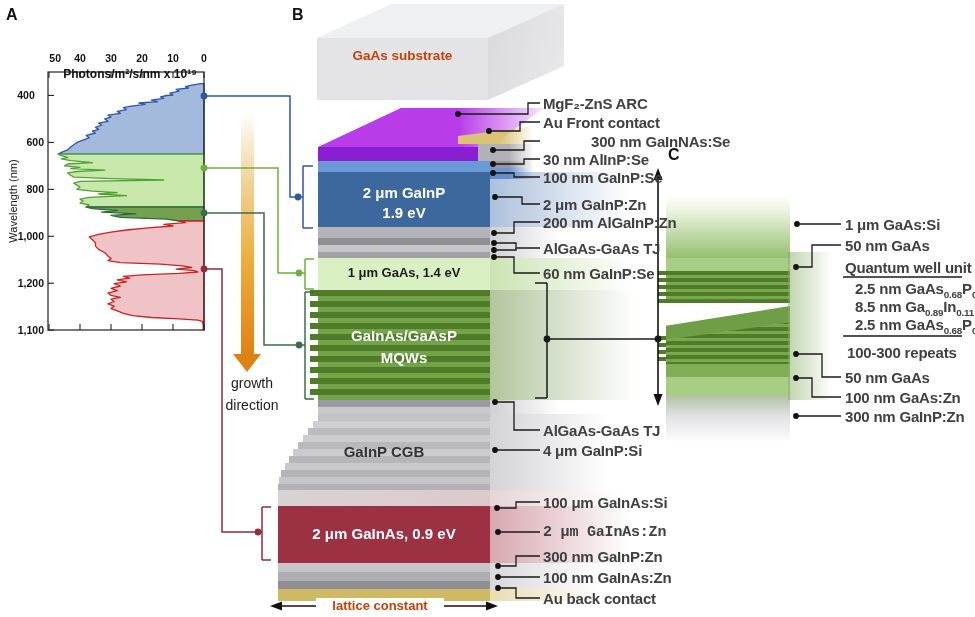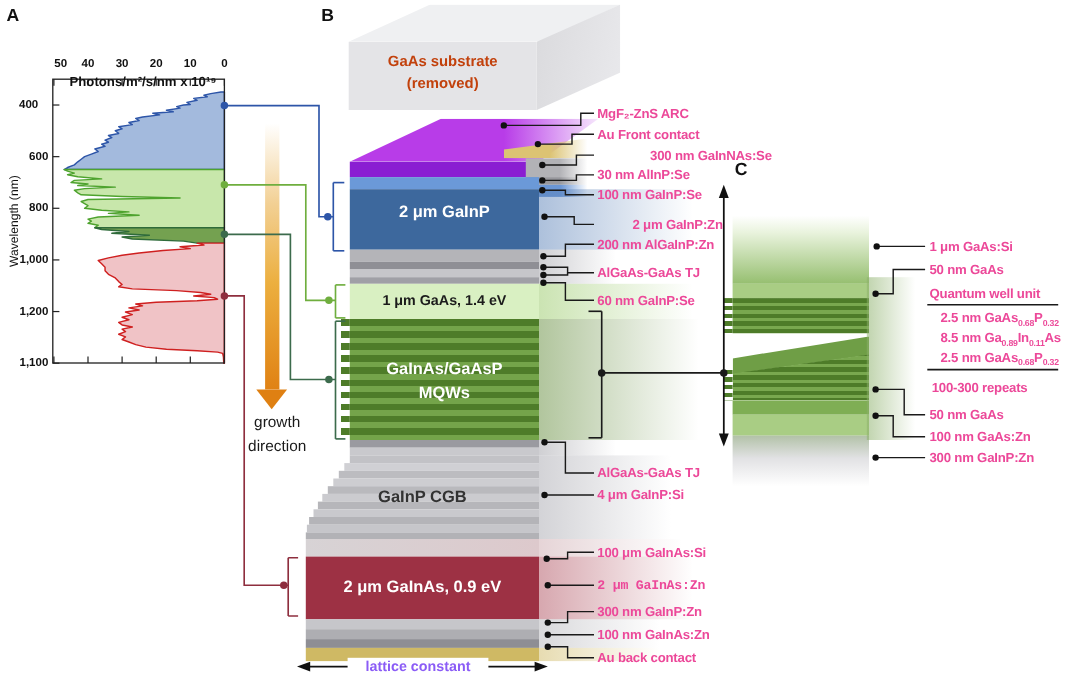--- a/index.html
+++ b/index.html
@@ -2,22 +2,22 @@
 <html><head>
 <meta charset="utf-8">
 <style>
   html,body{margin:0;padding:0;background:#fff;}
   #fig{position:relative;width:975px;height:617px;background:#fff;
        font-family:"Liberation Sans",sans-serif;overflow:hidden;}
   .abs{position:absolute;}
   .z1{z-index:1}.z2{z-index:2}.z4{z-index:4}.z5{z-index:5}
   .panel-letter{position:absolute;font-size:16px;font-weight:bold;color:#111;z-index:6;}
   .blocktext{position:absolute;text-align:center;font-weight:bold;color:#fff;z-index:3;white-space:nowrap;}
-  .layer-label{position:absolute;transform:translateY(-50%);font-size:12px;font-weight:bold;
-               color:#ec4899;white-space:nowrap;z-index:6;letter-spacing:-0.2px;}
+  .layer-label{position:absolute;transform:translateY(-50%);font-size:15px;font-weight:bold;
+               color:#404040;white-space:nowrap;z-index:6;letter-spacing:-0.2px;}
   .layer-label sub{font-size:66%;}
   .ticklabel{position:absolute;font-size:10.5px;font-weight:bold;color:#111;z-index:6;white-space:nowrap;}
   .soft{font-weight:bold;color:#c2410c;}
   svg.abs{left:0;top:0;}
 </style>
 </head>
 <body>
 
 <div id="fig">
 
@@ -51,40 +51,40 @@
               background:linear-gradient(180deg,rgba(247,234,208,0) 0%,rgba(240,200,130,.85) 30%,#ecaf3f 60%,#e08214 100%);"></div>
   <div class="abs z1" style="left:233px;top:354px;width:0;height:0;
               border-left:14px solid transparent;border-right:14px solid transparent;border-top:18px solid #df8012;"></div>
 
   <div class="abs z2" style="left:317px;top:4px;width:247px;height:34px;background:#eff0f2;
               clip-path:polygon(0% 100%,30% 0%,100% 0%,70.4% 100%);"></div>
   <div class="abs z2" style="left:488px;top:4px;width:76px;height:96px;background:linear-gradient(100deg,#dadadd,#e9e9ec);
               clip-path:polygon(0% 35.4%,100% 0%,100% 64.6%,0% 100%);"></div>
   <div class="abs z2" style="left:317px;top:38px;width:171px;height:62px;background:#e4e4e7;"></div>
   <div class="blocktext soft" style="left:317px;top:48px;width:171px;font-size:13.5px;">GaAs substrate</div>
-  <div class="blocktext soft" style="left:317px;top:68px;width:171px;font-size:13.5px;">(removed)</div>
 
   <div class="abs z2" style="left:318px;top:106px;width:226px;height:41px;
               background:linear-gradient(90deg,#b83ce8 62%,rgba(184,60,232,0.12) 100%);
               clip-path:polygon(0% 100%,36.7% 5%,100% 5%,76.1% 100%);"></div>
   <div class="abs z2" style="left:318px;top:147px;width:172px;height:14px;background:#8a1ed2;"></div>
 
   <div class="abs z2" style="left:458px;top:126px;width:76px;height:18px;
               background:linear-gradient(90deg,#dcc373 55%,rgba(220,195,115,0));
               clip-path:polygon(0% 55%,100% 0%,100% 100%,0% 100%);"></div>
   <div class="abs z2" style="left:478px;top:144px;width:56px;height:17px;
               background:linear-gradient(90deg,#b2b2b6 55%,rgba(178,178,182,0));"></div>
   <div class="abs z2" style="left:478px;top:161px;width:56px;height:7px;
               background:linear-gradient(90deg,#97979c 55%,rgba(151,151,156,0));"></div>
   <div class="abs z2" style="left:490px;top:168px;width:44px;height:11px;
               background:linear-gradient(90deg,#6b97d6 45%,rgba(107,151,214,0));"></div>
 
   <div class="abs z2" style="left:318px;top:161px;width:172px;height:11px;background:#6b99d8;"></div>
   <div class="abs z2" style="left:318px;top:172px;width:172px;height:55px;background:#3d689d;"></div>
   <div class="blocktext" style="left:318px;top:184px;width:172px;font-size:15px;">2 μm GaInP</div>
+  <div class="blocktext" style="left:318px;top:204px;width:172px;font-size:15px;">1.9 eV</div>
   <div class="abs z2" style="left:318px;top:227px;width:172px;height:11px;background:#b4b4b8;"></div>
   <div class="abs z2" style="left:318px;top:238px;width:172px;height:7px;background:#8f8f95;"></div>
   <div class="abs z2" style="left:318px;top:245px;width:172px;height:7px;background:#c6c6ca;"></div>
   <div class="abs z2" style="left:318px;top:252px;width:172px;height:6px;background:#a0a0a6;"></div>
   <div class="abs z2" style="left:318px;top:258px;width:172px;height:32px;background:#d9f0c2;"></div>
   <div class="blocktext" style="left:318px;top:265px;width:172px;font-size:13px;color:#1b1b1b;">1 μm GaAs, 1.4 eV</div>
   <div class="abs z2" style="left:318px;top:290px;width:172px;height:110px;
               background:repeating-linear-gradient(180deg,#4e7c29 0 6px,#74a44a 6px 11px);"></div>
   <div class="abs z2" style="left:310px;top:290px;width:8px;height:110px;
               background:repeating-linear-gradient(180deg,#4e7c29 0 6px,rgba(0,0,0,0) 6px 11px);"></div>
@@ -243,39 +243,39 @@
   <div class="panel-letter" style="left:6px;top:6px;">A</div>
   <div class="panel-letter" style="left:292px;top:6px;">B</div>
   <div class="panel-letter" style="left:668px;top:146px;">C</div>
 
   <div class="abs z5" style="left:40px;top:26px;width:180px;text-align:center;font-size:12px;font-weight:bold;color:#111;margin-top:41px;">Photons/m²/s/nm x 10¹⁹</div>
   <div class="abs z5" style="left:13px;top:201px;transform:translate(-50%,-50%) rotate(-90deg);font-size:11px;color:#111;white-space:nowrap;">Wavelength (nm)</div>
 
   <div class="abs z5" style="left:207px;top:375px;width:90px;text-align:center;font-size:14px;color:#1a1a1a;">growth</div>
   <div class="abs z5" style="left:207px;top:397px;width:90px;text-align:center;font-size:14px;color:#1a1a1a;">direction</div>
 
-  <div class="abs z5" style="left:316px;top:598px;width:128px;text-align:center;font-size:13px;font-weight:bold;color:#8b5cf6;background:#fff;">lattice constant</div>
+  <div class="abs z5" style="left:316px;top:598px;width:128px;text-align:center;font-size:13px;font-weight:bold;color:#c2410c;background:#fff;">lattice constant</div>
 <div class="ticklabel" style="left: 37px; top: 52px; width: 24px; text-align: right;">50</div>
     <div class="ticklabel" style="left: 68px; top: 52px; width: 24px; text-align: center;">40</div>
     <div class="ticklabel" style="left: 99px; top: 52px; width: 24px; text-align: center;">30</div>
     <div class="ticklabel" style="left: 130px; top: 52px; width: 24px; text-align: center;">20</div>
     <div class="ticklabel" style="left: 161px; top: 52px; width: 24px; text-align: center;">10</div>
     <div class="ticklabel" style="left: 192px; top: 52px; width: 24px; text-align: center;">0</div>
     <div class="ticklabel" style="left: 8px; top: 89.47px; width: 36px; text-align: center;">400</div>
     <div class="ticklabel" style="left: 8px; top: 136.41px; width: 36px; text-align: right;">600</div>
     <div class="ticklabel" style="left: 8px; top: 183.35px; width: 36px; text-align: right;">800</div>
     <div class="ticklabel" style="left: 8px; top: 230.29px; width: 36px; text-align: right;">1,000</div>
     <div class="ticklabel" style="left: 8px; top: 277.23px; width: 36px; text-align: right;">1,200</div>
     <div class="ticklabel" style="left: 8px; top: 324.17px; width: 36px; text-align: right;">1,100</div>
     <div class="layer-label" style="left: 543px; top: 103px;">MgF₂-ZnS ARC</div>
     <div class="layer-label" style="left: 543px; top: 122px;">Au Front contact</div>
     <div class="layer-label" style="left: 543px; top: 141px; margin-left: 48px;">300 nm GaInNAs:Se</div>
     <div class="layer-label" style="left: 543px; top: 159px;">30 nm AlInP:Se</div>
     <div class="layer-label" style="left: 543px; top: 177px;">100 nm GaInP:Se</div>
-    <div class="layer-label" style="left: 543px; top: 204px; margin-left: 32px;">2 μm GaInP:Zn</div>
+    <div class="layer-label" style="left: 543px; top: 204px;">2 μm GaInP:Zn</div>
     <div class="layer-label" style="left: 543px; top: 222px;">200 nm AlGaInP:Zn</div>
     <div class="layer-label" style="left: 543px; top: 248px;">AlGaAs-GaAs TJ</div>
     <div class="layer-label" style="left: 543px; top: 273px;">60 nm GaInP:Se</div>
     <div class="layer-label" style="left: 543px; top: 430px;">AlGaAs-GaAs TJ</div>
     <div class="layer-label" style="left: 543px; top: 450px;">4 μm GaInP:Si</div>
     <div class="layer-label" style="left: 543px; top: 502px;">100 μm GaInAs:Si</div>
     <div class="layer-label" style="left: 543px; top: 532px; font-family: Liberation Mono, monospace;">2 μm GaInAs:Zn</div>
     <div class="layer-label" style="left: 543px; top: 556px;">300 nm GaInP:Zn</div>
     <div class="layer-label" style="left: 543px; top: 577px;">100 nm GaInAs:Zn</div>
     <div class="layer-label" style="left: 543px; top: 598px;">Au back contact</div>

